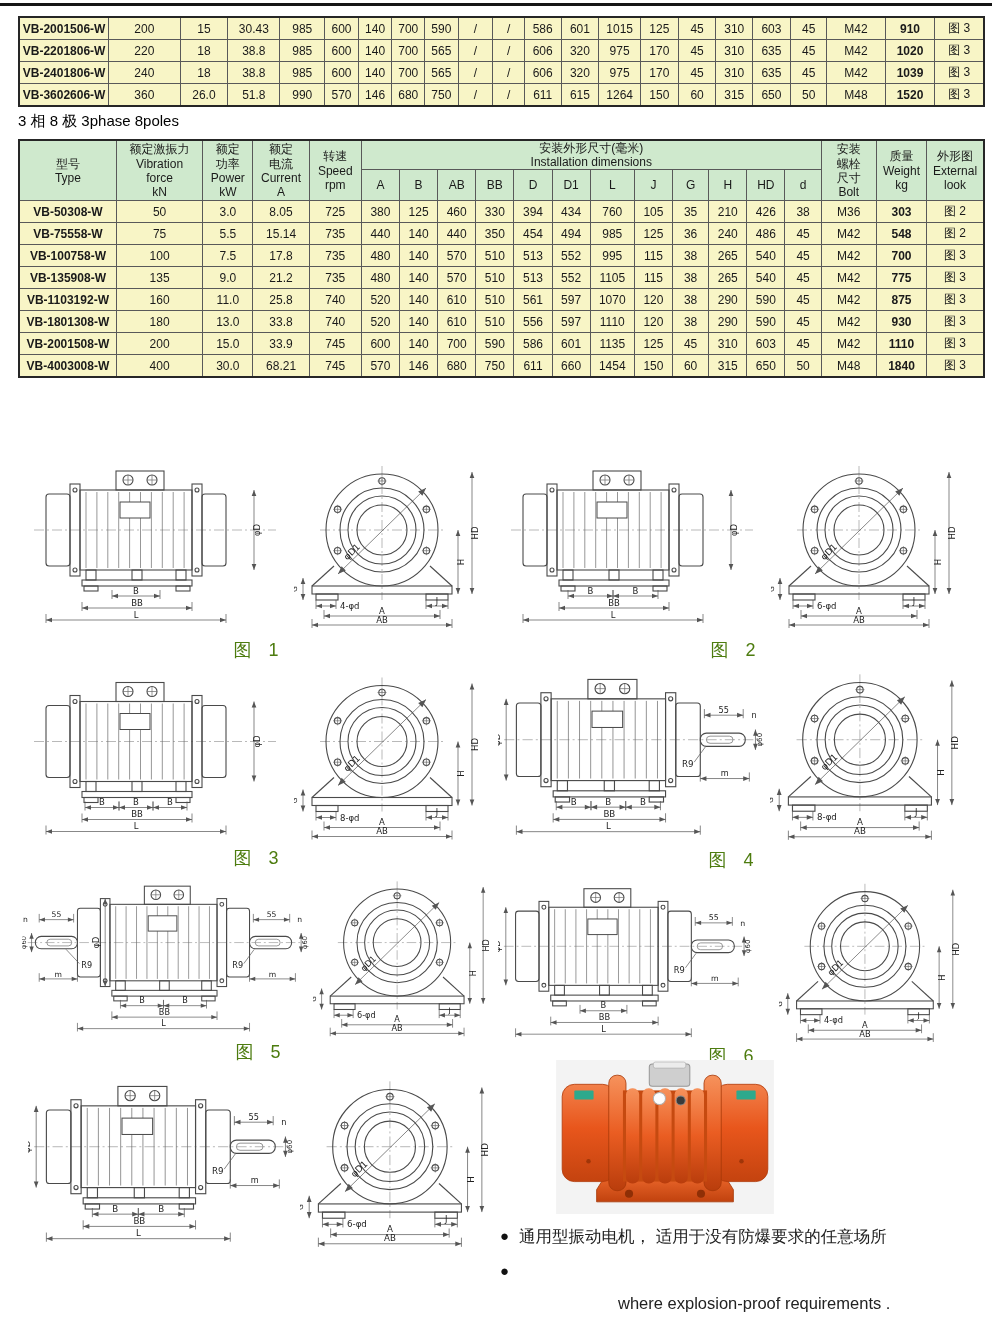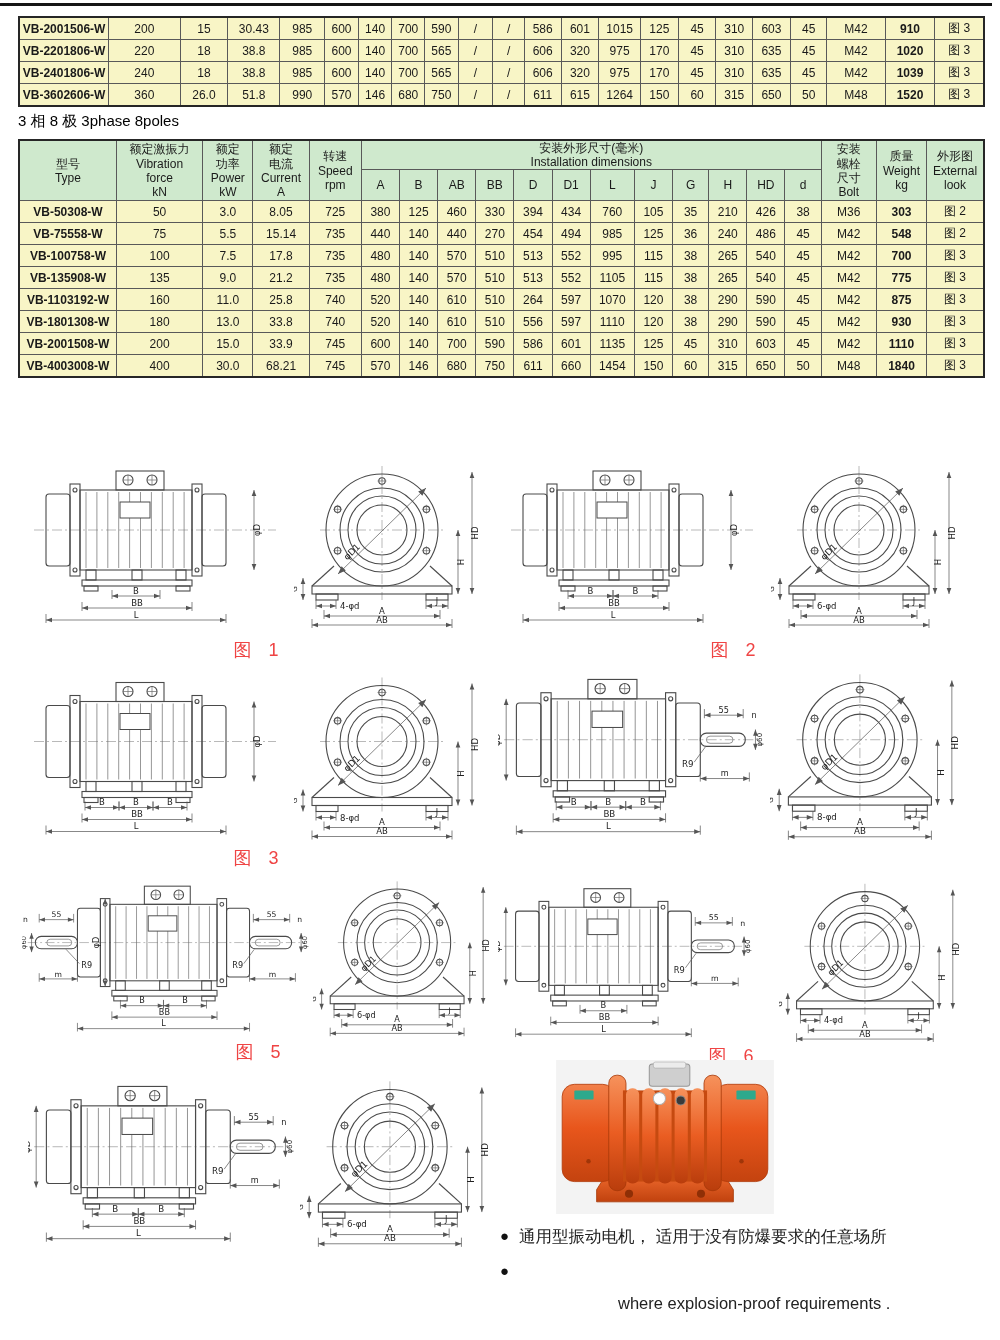--- a/index.html
+++ b/index.html
@@ -18,21 +18,21 @@
   .main-table th{background:#cfe9cd;font-size:12px;font-weight:normal;line-height:1.18;padding:2px 1px;}
   td.c-type{font-weight:bold;font-size:12px;}
   td.c-wt{font-weight:bold;}
   td.c-fig{font-size:12px;}
   .section-title{position:absolute;left:18px;top:112px;font-size:15px;color:#000;}
 
   
   .figure{position:absolute;display:flex;justify-content:space-between;align-items:stretch;}
   .figure svg{height:calc(100% - 26px);width:auto;}
   .figure .caption{position:absolute;bottom:0;left:0;width:100%;text-align:center;
-      font-size:18px;letter-spacing:6px;color:#ef4444;}
+      font-size:18px;letter-spacing:6px;color:#4d7c0f;}
   .fig-1{left:28px;top:450px;width:462px;height:212px;}
   .fig-2{left:505px;top:450px;width:462px;height:212px;}
   .fig-3{left:28px;top:665px;width:462px;height:205px;}
   .fig-4{left:498px;top:660px;width:472px;height:212px;}
   .fig-5{left:22px;top:872px;width:478px;height:192px;}
   .fig-6{left:498px;top:876px;width:472px;height:192px;}
   .fig-7{left:28px;top:1062px;width:472px;height:222px;}
 
   
   .out{fill:none;stroke:#4a4a4a;stroke-width:1.1;}
@@ -260,21 +260,21 @@
         </tr>
         <tr>
           <td class="c-type">VB-75558-W</td>
           <td>75</td>
           <td>5.5</td>
           <td>15.14</td>
           <td>735</td>
           <td>440</td>
           <td>140</td>
           <td>440</td>
-          <td>270</td>
+          <td>350</td>
           <td>454</td>
           <td>494</td>
           <td>985</td>
           <td>125</td>
           <td>36</td>
           <td>240</td>
           <td>486</td>
           <td>45</td>
           <td>M42</td>
           <td class="c-wt">548</td>
@@ -327,21 +327,21 @@
         <tr>
           <td class="c-type">VB-1103192-W</td>
           <td>160</td>
           <td>11.0</td>
           <td>25.8</td>
           <td>740</td>
           <td>520</td>
           <td>140</td>
           <td>610</td>
           <td>510</td>
-          <td>264</td>
+          <td>561</td>
           <td>597</td>
           <td>1070</td>
           <td>120</td>
           <td>38</td>
           <td>290</td>
           <td>590</td>
           <td>45</td>
           <td>M42</td>
           <td class="c-wt">875</td>
           <td class="c-fig">图 3</td>
@@ -973,20 +973,21 @@
         <text x="88" y="164.5" class="lbl" font-size="8.5" text-anchor="middle">AB</text>
         <line x1="164" y1="72" x2="164" y2="136" class="dim"></line>
         <polygon points="164,72 161.7,78 166.3,78" fill="#555"></polygon>
         <polygon points="164,136 161.7,130 166.3,130" fill="#555"></polygon>
         <text transform="translate(170 104) rotate(-90)" class="lbl" font-size="8.5" text-anchor="middle">H</text>
         <line x1="178" y1="14" x2="178" y2="136" class="dim"></line>
         <polygon points="178,14 175.7,20 180.3,20" fill="#555"></polygon>
         <polygon points="178,136 175.7,130 180.3,130" fill="#555"></polygon>
         <text transform="translate(184 75) rotate(-90)" class="lbl" font-size="8.5" text-anchor="middle">HD</text>
       </svg>
+    <div class="caption">图 4</div>
   </div>
   <div class="figure fig-5" id="fig-5">
       <svg viewBox="-40 0 304 170">
         <line x1="-34" y1="72" x2="256" y2="72" class="cl"></line>
         <rect x="18" y="36" width="24" height="72" rx="3" class="out"></rect>
         <rect x="42" y="26" width="10" height="92" class="out"></rect>
         <rect x="52" y="32" width="112" height="80" class="out"></rect>
         <line x1="58" y1="34" x2="58" y2="110" class="fin"></line>
         <line x1="68.9" y1="34" x2="68.9" y2="110" class="fin"></line>
         <line x1="79.8" y1="34" x2="79.8" y2="110" class="fin"></line>

